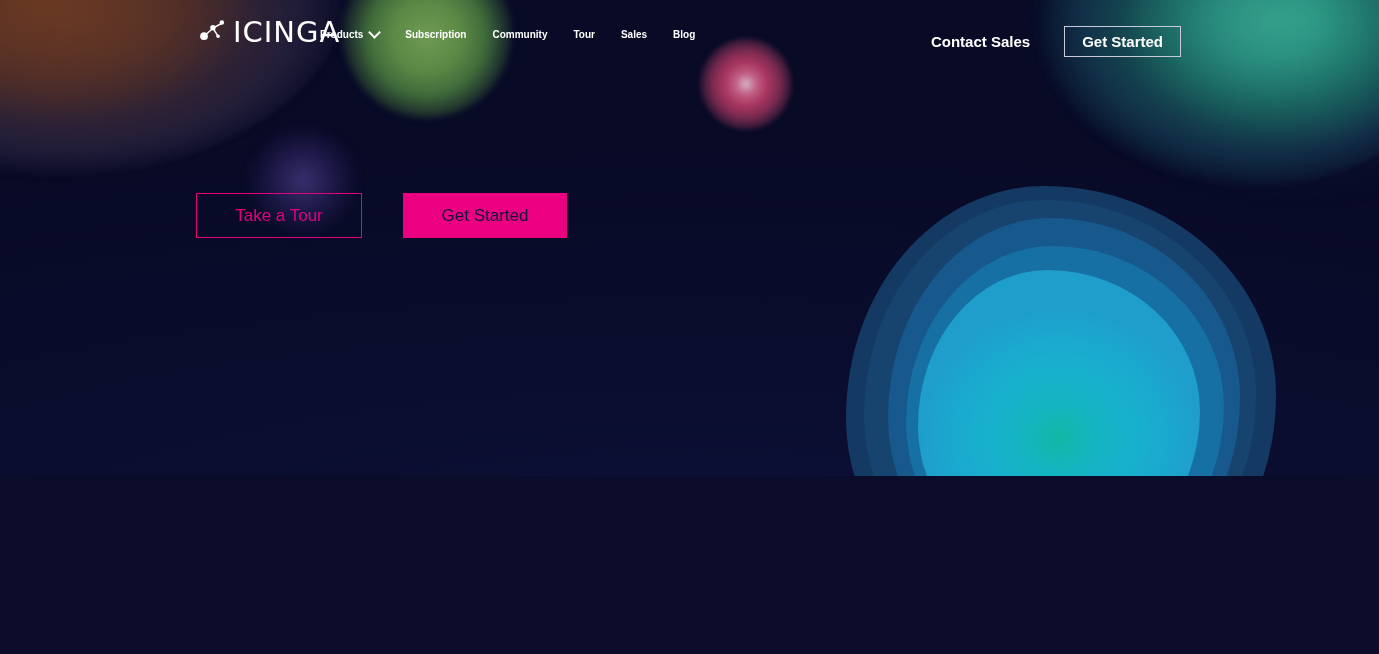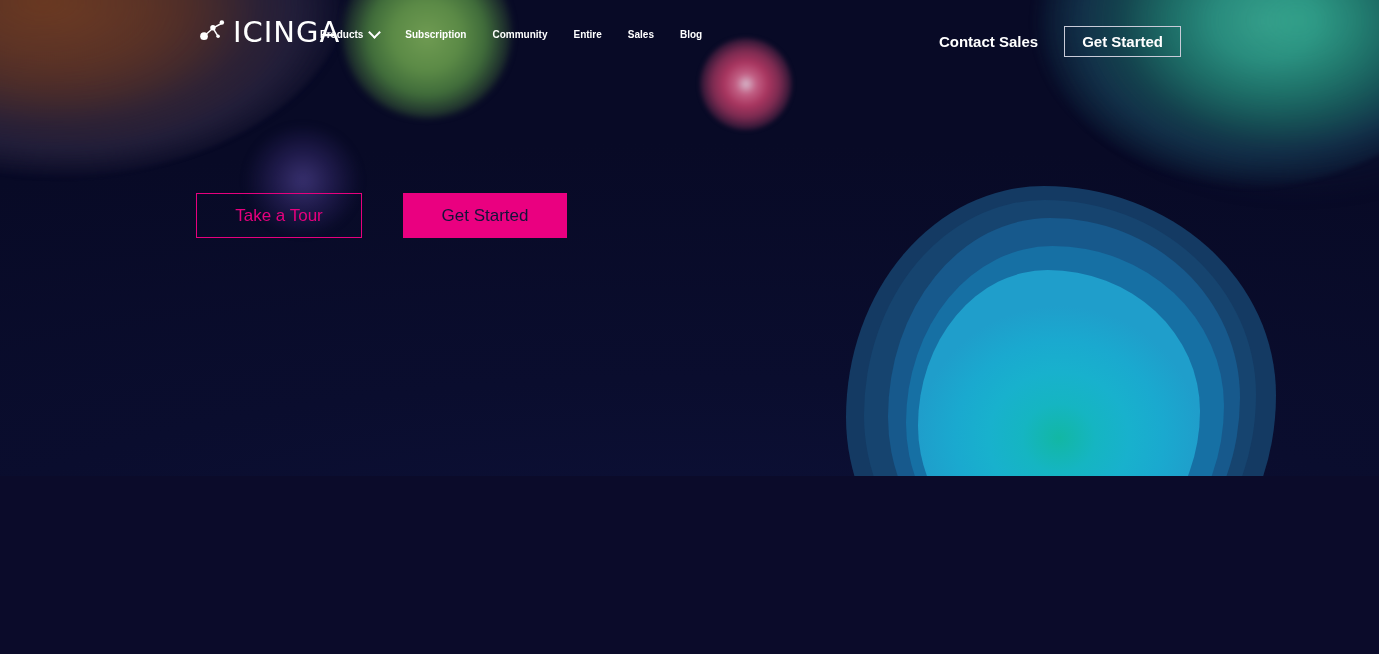--- a/index.html
+++ b/index.html
@@ -279,21 +279,21 @@
     border-bottom: 2px solid #ffffff;
     transform: rotate(45deg);
   }
 
   .header-actions {
     position: absolute;
     right: 198px;
     top: 26px;
     display: flex;
     align-items: center;
-    gap: 0;
+    gap: 8px;
   }
   .contact-sales {
     color: #ffffff;
     font-size: 15px;
     font-weight: bold;
     text-decoration: none;
     white-space: nowrap;
     padding-right: 26px;
     cursor: pointer;
   }
@@ -417,21 +417,21 @@
         <span>Products</span>
         <span class="chev"></span>
       </a>
       <a class="nav-link">
         <span>Subscription</span>
       </a>
       <a class="nav-link">
         <span>Community</span>
       </a>
       <a class="nav-link">
-        <span>Entire</span>
+        <span>Tour</span>
       </a>
       <a class="nav-link">
         <span>Sales</span>
       </a>
       <a class="nav-link">
         <span>Blog</span>
       </a>
     </nav>
 
     <div class="header-actions">

